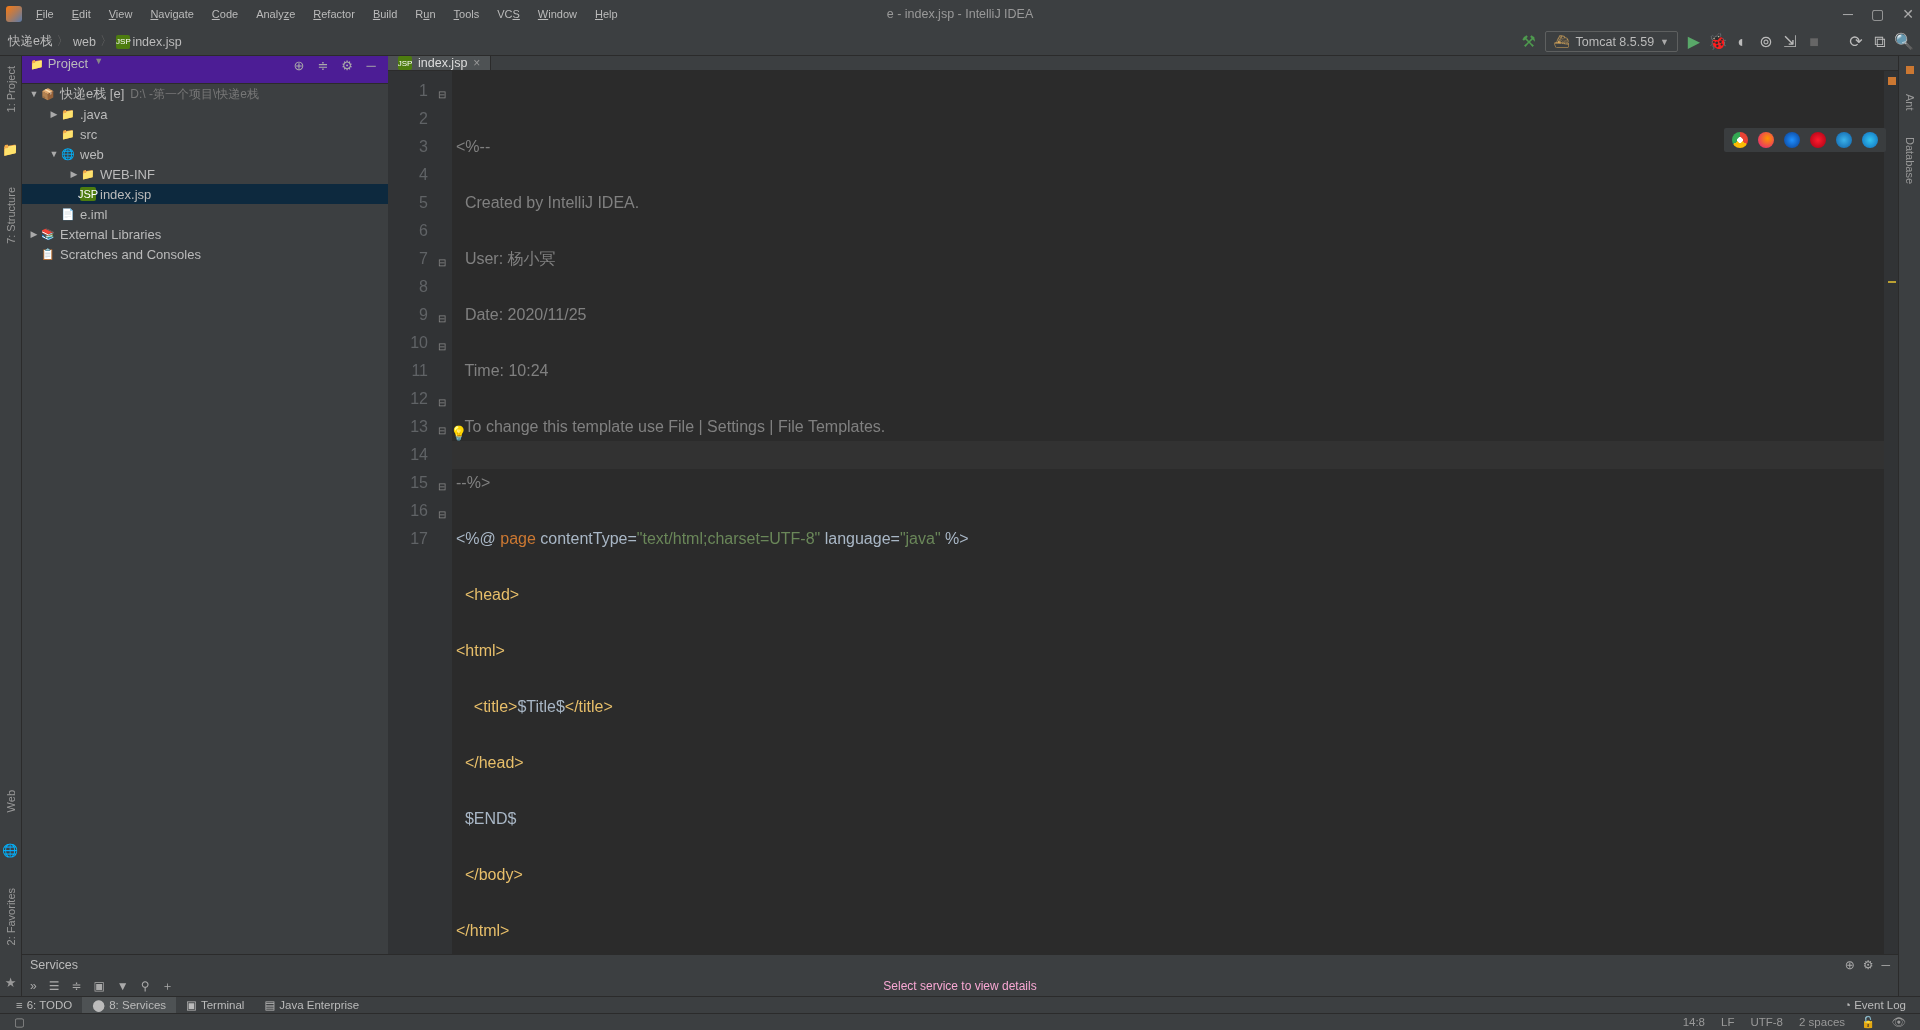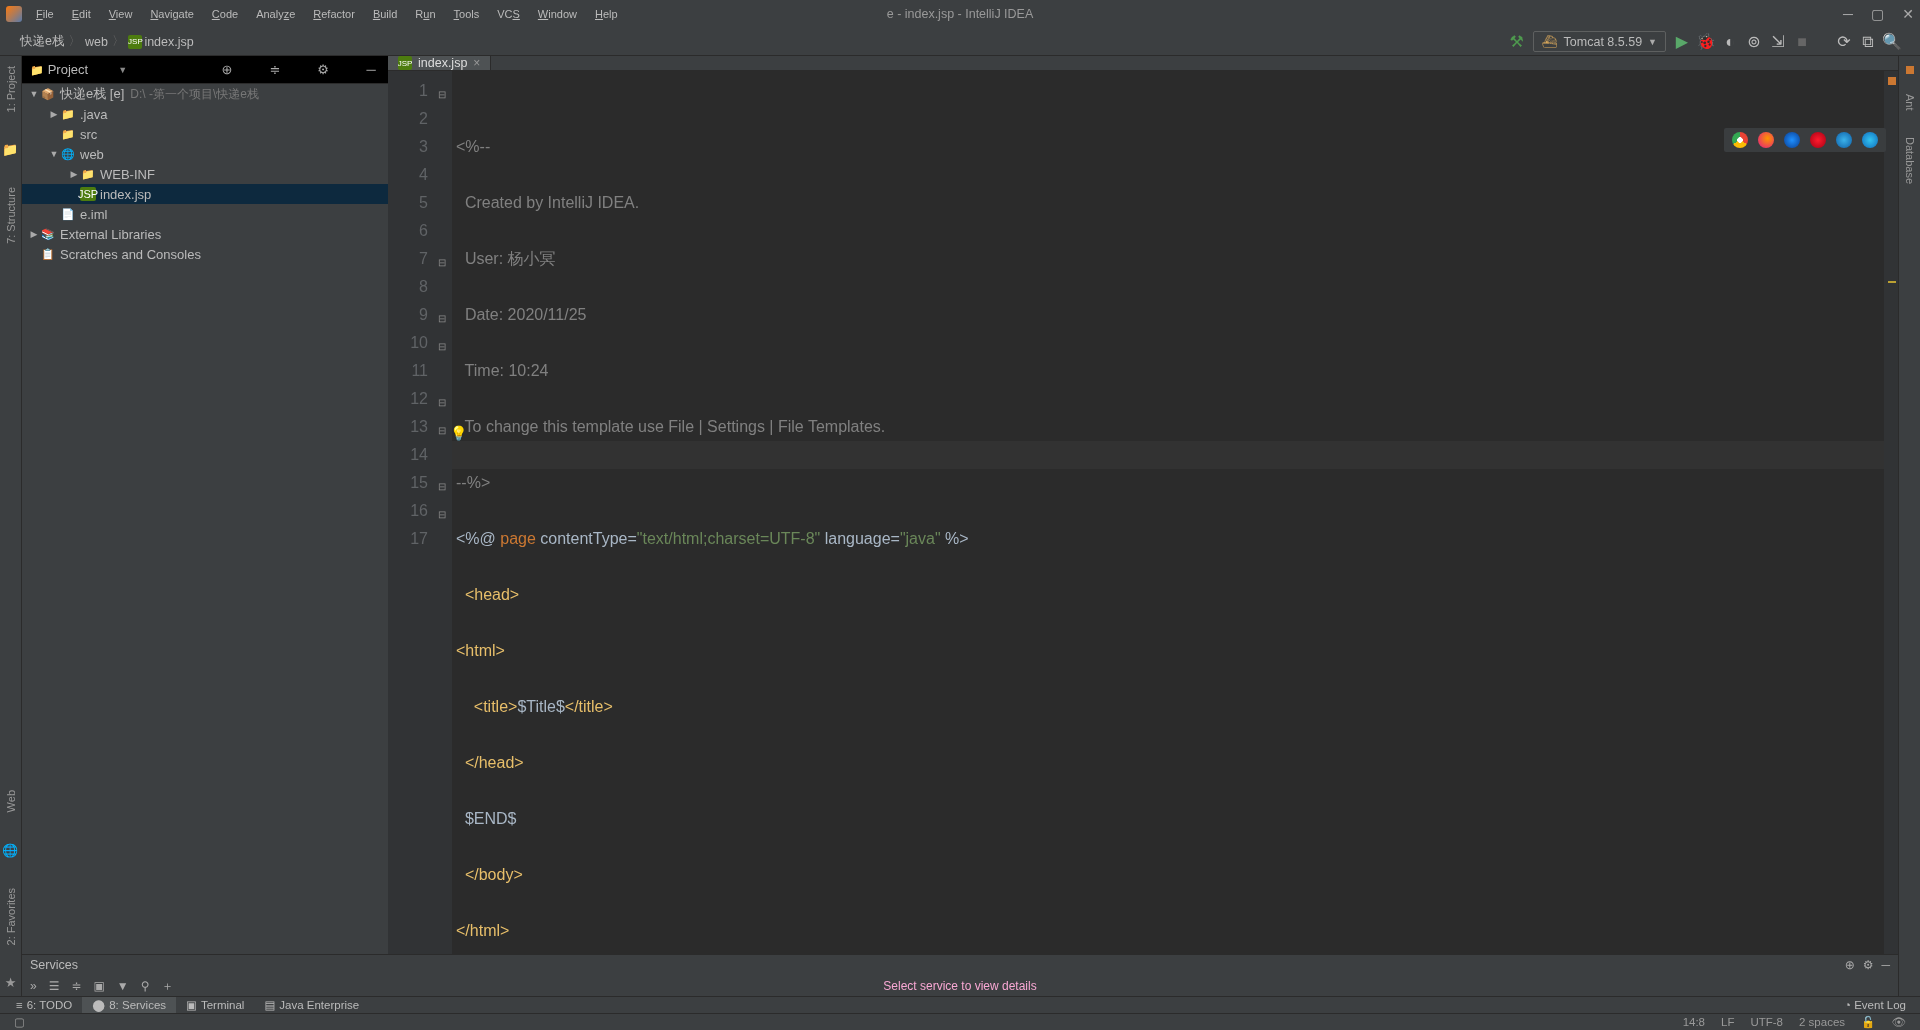--- a/index.html
+++ b/index.html
@@ -9,29 +9,29 @@
 .titlebar { height: 28px; background: #3c3f41; display: flex; align-items: center; padding: 0 6px; }
 .titlebar .logo { width: 16px; height: 16px; background: linear-gradient(135deg,#f97a12 0%,#b07b58 50%,#577bae 100%); border-radius: 3px; margin-right: 6px; }
 .titlebar .menus { display: flex; gap: 2px; }
 .titlebar .menus span { padding: 0 8px; font-size: 11px; color: #bbbbbb; cursor: pointer; }
 .titlebar .menus span u { text-decoration: underline; }
 .titlebar .docname { position: absolute; left: 50%; transform: translateX(-50%); font-size: 12.5px; color: #999; }
 .titlebar .winbtns { margin-left: auto; display: flex; gap: 18px; }
 .titlebar .winbtns span { font-size: 14px; color: #aaa; cursor: pointer; }
 
 
-.navbar { height: 28px; background: #3c3f41; border-bottom: 1px solid #2b2b2b; display: flex; align-items: center; padding: 0 20px; }
+.navbar { height: 28px; background: #3c3f41; border-bottom: 1px solid #2b2b2b; display: flex; align-items: center; padding: 0 8px; }
 .navbar .crumbs { display: flex; align-items: center; gap: 2px; font-size: 12.5px; }
 .navbar .crumbs .sep { color: #666; margin: 0 2px; }
 .navbar .right { margin-left: auto; display: flex; align-items: center; gap: 8px; }
 .navbar .runcfg { background: #3c3f41; border: 1px solid #5e6060; padding: 2px 8px; font-size: 12.5px; display: flex; align-items: center; gap: 6px; border-radius: 2px;}
 .navbar .iconbtn { width: 16px; height: 16px; display: inline-flex; align-items: center; justify-content: center; cursor: pointer; }
 
 
-.projheader { position: absolute; left: 22px; top: 56px; width: 366px; height: 28px; background: #000000; border-bottom: 1px solid #2b2b2b; display: flex; align-items: center; padding: 0 8px; font-size: 13px; gap: 24px; }
+.projheader { position: absolute; left: 22px; top: 56px; width: 366px; height: 28px; background: #4c1d95; border-bottom: 1px solid #2b2b2b; display: flex; padding: 0 8px; font-size: 13px; }
 .projheader .label::before { content: "📁"; margin-right: 4px; font-size: 11px;}
 .projheader .arrow { margin-left: 6px; color: #888; font-size: 9px;}
 .projheader .spacer { flex: 1; }
 .projheader .tb { width: 18px; height: 18px; margin-left: 6px; display:inline-flex;align-items:center;justify-content:center;color:#aaa;cursor:pointer;}
 
 
 .lgutter { position: absolute; left: 0; top: 56px; width: 22px; bottom: 34px; background: #3c3f41; border-right: 1px solid #2b2b2b; display:flex; flex-direction:column; align-items:center; padding-top: 4px; gap: 18px; }
 .lgutter .tab { writing-mode: vertical-rl; transform: rotate(180deg); font-size: 11px; color: #999; cursor:pointer; padding: 6px 2px;}
 .lgutter .tab.icon { writing-mode: initial; transform:none; font-size:13px;}
 

